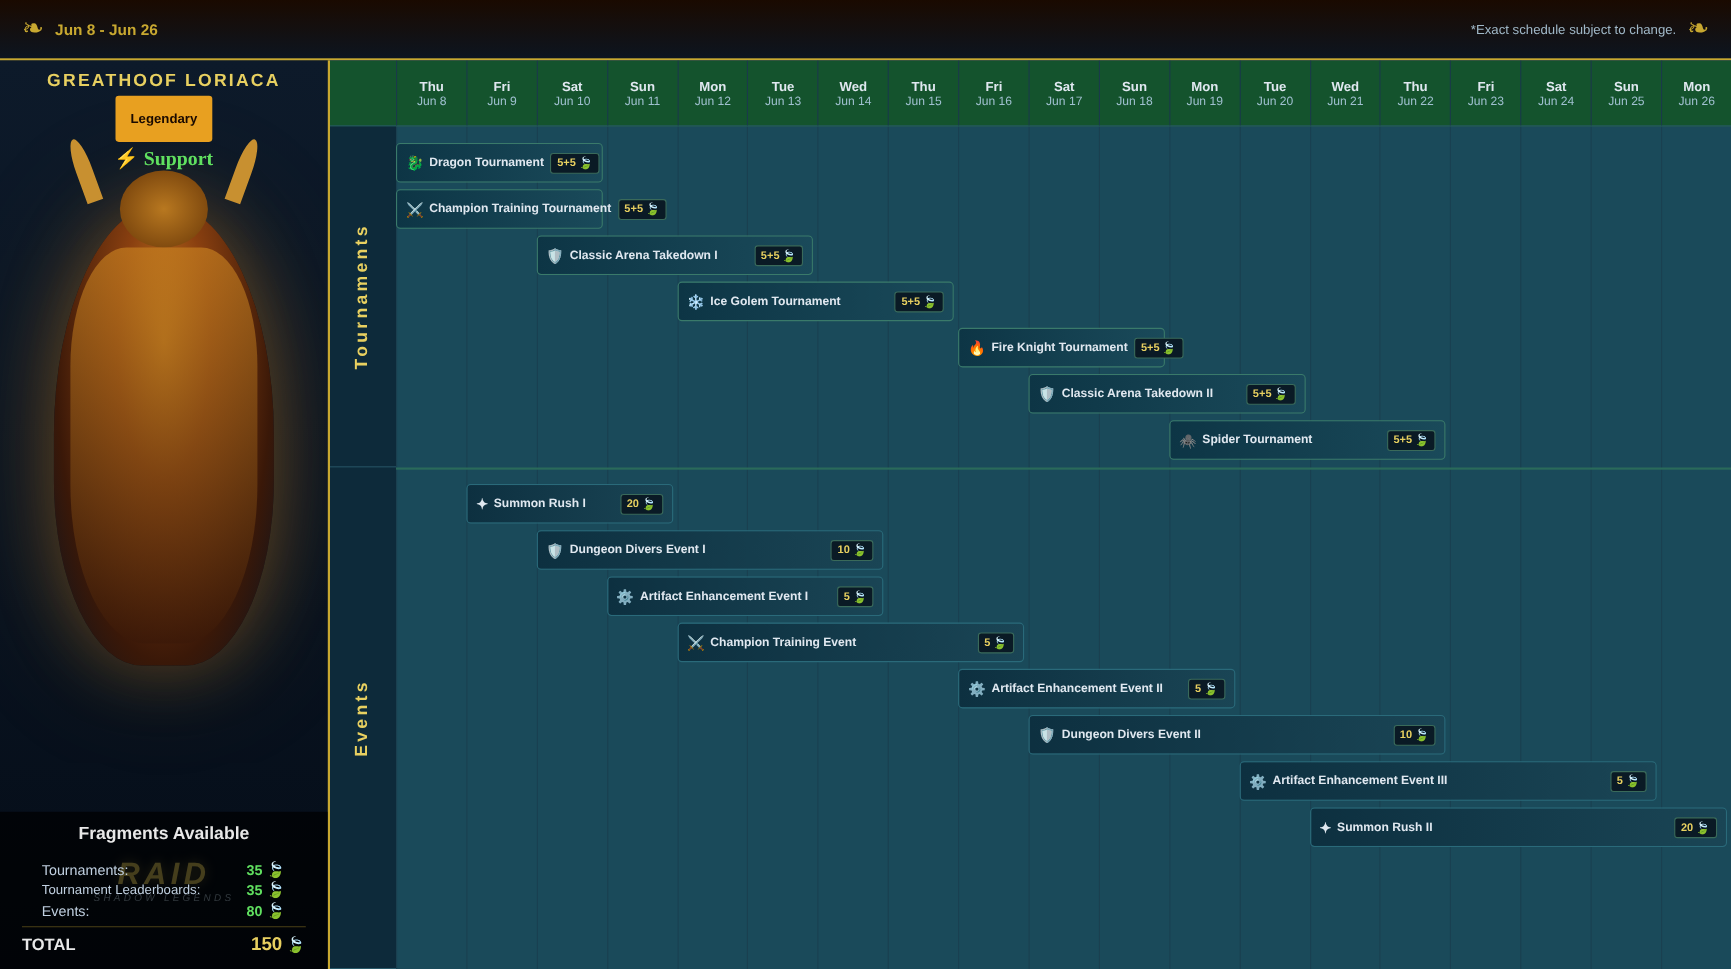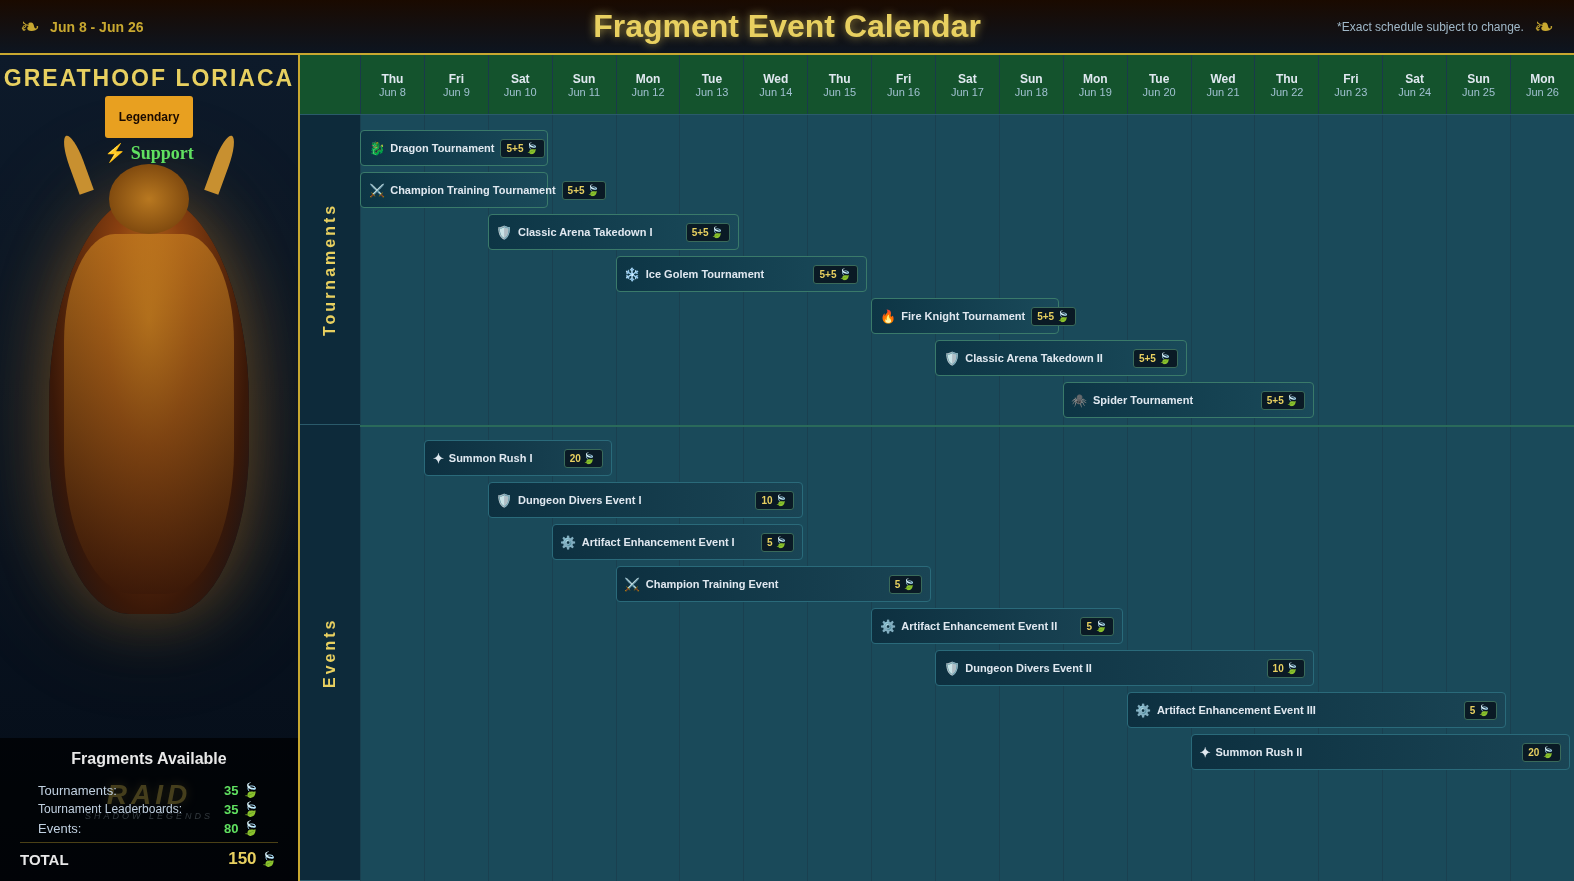--- a/index.html
+++ b/index.html
@@ -38,21 +38,21 @@
       background: linear-gradient(180deg, #0d1a2a 0%, #050d18 100%);
       border-right: 2px solid #c8a830;
       display: flex;
       flex-direction: column;
       align-items: center;
       position: relative;
       overflow: hidden;
     }
     .champion-name {
       color: #e8d060;
-      font-size: 23px;
+      font-size: 16px;
       font-weight: bold;
       letter-spacing: 2px;
       text-align: center;
       margin-top: 10px;
       z-index: 2;
     }
     .legendary-badge {
       background: #e8a020;
       color: #1a0a00;
       font-size: 12px;
@@ -324,21 +324,20 @@
     }
   </style>
 </head>
 <body>
 
 <div class="header">
   <div style="display:flex;align-items:center;gap:10px;">
     <span style="color:#c8a830;font-size:24px;">❧</span>
     <span style="color:#c8a830;font-size:14px;font-weight:bold;">Jun 8 - Jun 26</span>
   </div>
-  <div style="position:absolute;left:50%;transform:translateX(-50%);color:#e8d060;font-size:32px;font-weight:bold;text-shadow:0 0 10px #e8d060aa;white-space:nowrap;">Fragment Event Calendar</div>
   <div style="display:flex;align-items:center;gap:10px;">
     <span style="color:#a0b8c8;font-size:12px;text-align:right;">*Exact schedule subject to change.</span>
     <span style="color:#c8a830;font-size:24px;">❧</span>
   </div>
 </div>
 
 <div class="main-container">
 
   <div class="left-panel">
     <div class="champion-name">GREATHOOF LORIACA</div>

